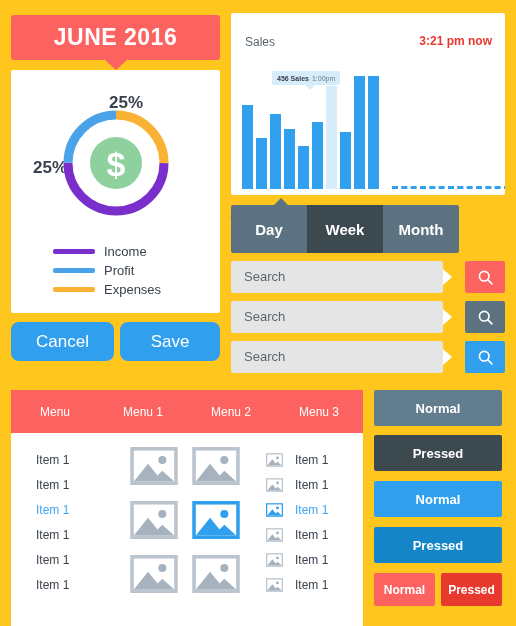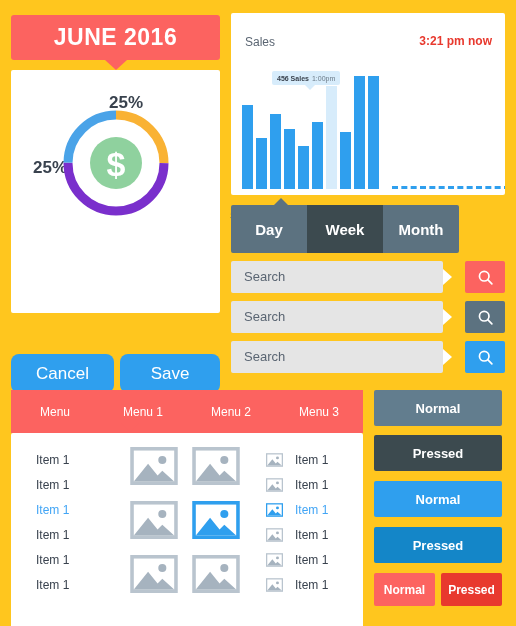--- a/index.html
+++ b/index.html
@@ -43,21 +43,20 @@
   .legend-row{ display:flex; align-items:center; height:19px; }
   .legend-swatch{ width:42px; height:5px; border-radius:2px; margin-right:9px; }
   .legend-label{ color:#39424e; font-size:13px; }
 
   
   .btn-flat{
     position:absolute; height:39px; border-radius:8px;
     display:flex; align-items:center; justify-content:center;
     color:#ffffff; font-size:17px; border:none; cursor:pointer;
     font-family:"Liberation Sans", sans-serif;
-    margin-top:32px;
   }
   .btn-cancel{ left:11px; top:322px; width:103px; background:#2f9fee; }
   .btn-save  { left:120px; top:322px; width:100px; background:#2f9fee; }
 
   
   .sales-card{
     position:absolute; left:231px; top:13px; width:274px; height:182px;
     background:#ffffff; border-radius:2px; overflow:hidden;
   }
   .sales-title{ position:absolute; left:14px; top:22px; color:#5a6572; font-size:12px;}
@@ -192,20 +191,34 @@
         <circle cx="55" cy="55" r="48" fill="none" stroke="#f9b234" stroke-width="9" stroke-dasharray="75.4 226.2" stroke-dashoffset="0" transform="rotate(-90 55 55)"></circle>
 
         <circle cx="55" cy="55" r="48" fill="none" stroke="#7a2fcc" stroke-width="9" stroke-dasharray="150.8 150.8" stroke-dashoffset="-75.4" transform="rotate(-90 55 55)"></circle>
 
         <circle cx="55" cy="55" r="48" fill="none" stroke="#4aa3e8" stroke-width="9" stroke-dasharray="75.4 226.2" stroke-dashoffset="-226.2" transform="rotate(-90 55 55)"></circle>
         <circle cx="55" cy="55" r="26" fill="#8fd19e"></circle>
         <text x="55" y="68" text-anchor="middle" font-size="34" font-weight="bold" fill="#ffffff" font-family="Liberation Sans, sans-serif">$</text>
       </svg>
     </div>
 
+    <div class="legend">
+      <div class="legend-row">
+        <span class="legend-swatch" style="background:#7a2fcc"></span>
+        <span class="legend-label">Income</span>
+      </div>
+      <div class="legend-row">
+        <span class="legend-swatch" style="background:#4aa3e8"></span>
+        <span class="legend-label">Profit</span>
+      </div>
+      <div class="legend-row">
+        <span class="legend-swatch" style="background:#f9b234"></span>
+        <span class="legend-label">Expenses</span>
+      </div>
+    </div>
   </div>
 
   <div class="btn-flat btn-cancel">Cancel</div>
   <div class="btn-flat btn-save">Save</div>
 
   <div class="sales-card">
     <span class="sales-title">Sales</span>
     <span class="sales-now">3:21 pm now</span>
 
     <div class="chart-area">

